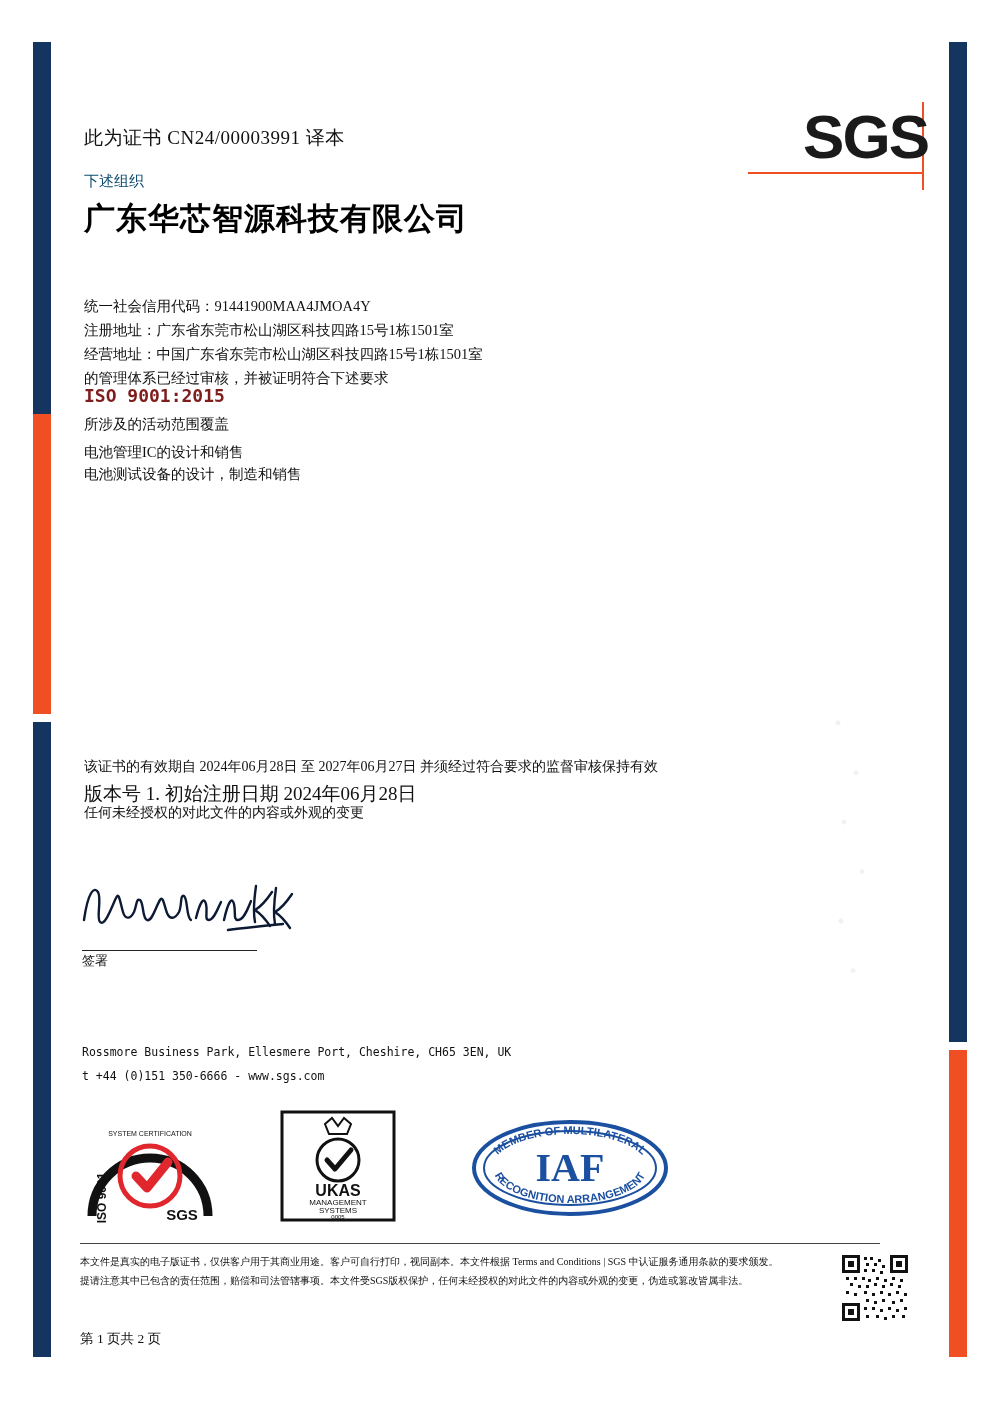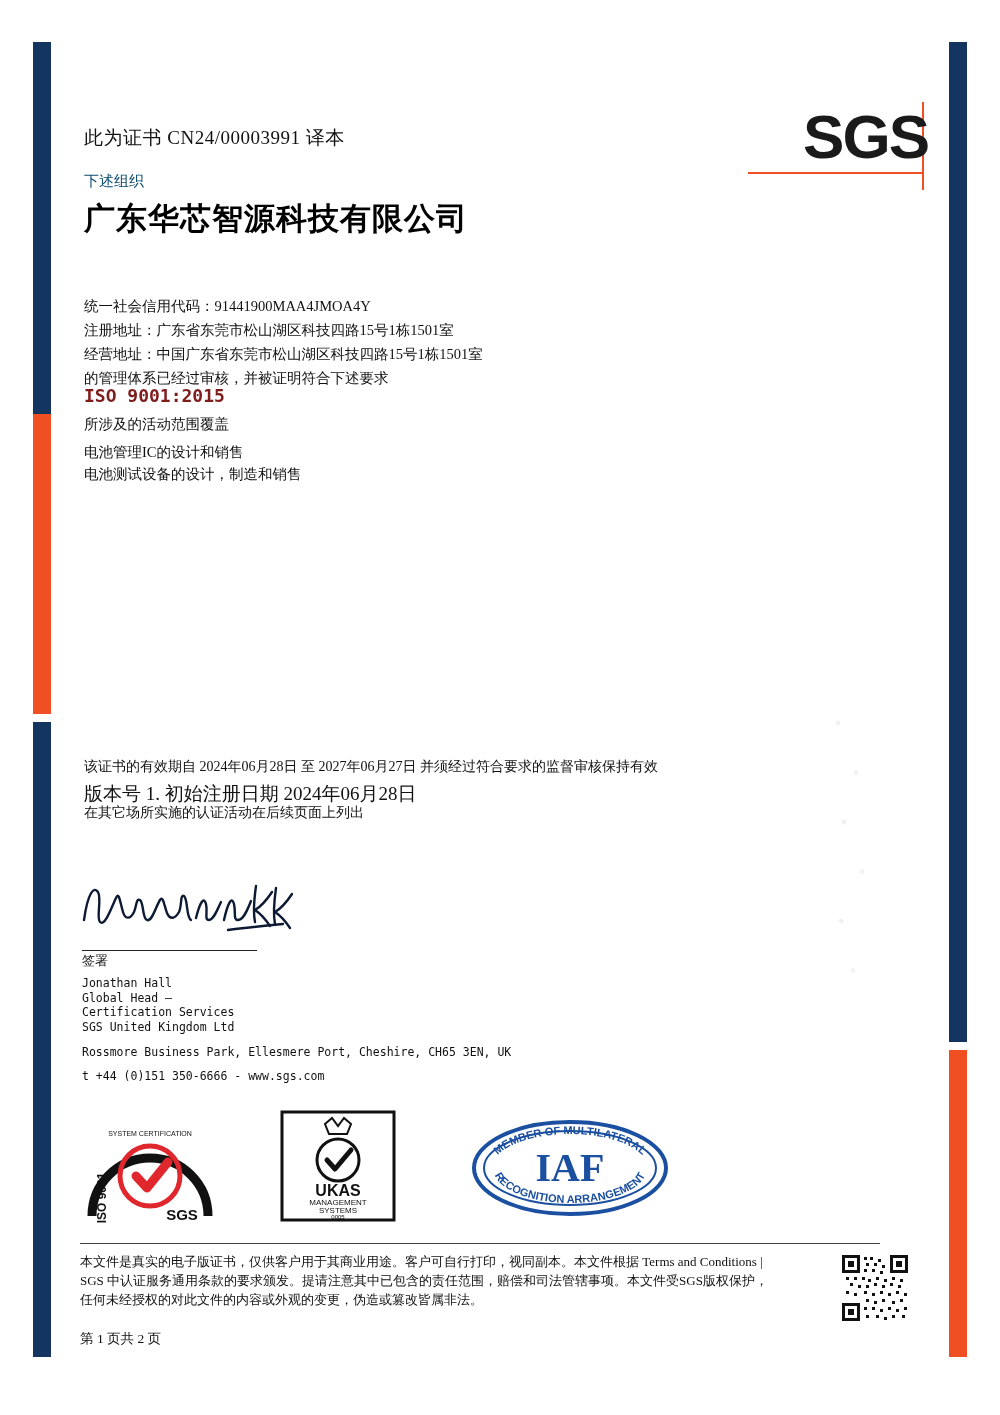--- a/index.html
+++ b/index.html
@@ -255,21 +255,21 @@
     top: 1243px;
     width: 800px;
     height: 1px;
     background: #444;
   }
   .footer-text {
     position: absolute;
     left: 80px;
     top: 1252px;
     width: 700px;
-    font-size: 13px;
+    font-size: 10px;
     line-height: 19px;
     color: #111;
     font-family: "Liberation Serif", serif;
   }
   .page-num {
     position: absolute;
     left: 80px;
     top: 1330px;
     font-size: 13.5px;
     color: #111;
@@ -328,44 +328,40 @@
     <div class="detail-line d4">的管理体系已经过审核，并被证明符合下述要求</div>
 
     <div class="std-name">ISO 9001:2015</div>
 
     <div class="scope-intro">所涉及的活动范围覆盖</div>
     <div class="scope-line scope-1">电池管理IC的设计和销售</div>
     <div class="scope-line scope-2">电池测试设备的设计，制造和销售</div>
 
     <div class="validity">该证书的有效期自  2024年06月28日  至  2027年06月27日  并须经过符合要求的监督审核保持有效</div>
     <div class="version">版本号 1. 初始注册日期 2024年06月28日</div>
-    <div class="other-sites">在其它场所实施的认证活动在后续页面上列出</div>
+    <div class="other-sites">任何未经授权的对此文件的内容或外观的变更</div>
   </div>
 
   <svg class="signature-svg" width="230" height="70" viewBox="0 0 230 70">
     <g fill="none" stroke="#0d1a33" stroke-width="2.4" stroke-linecap="round" stroke-linejoin="round">
       <path d="M6 48 C10 20, 16 14, 20 20 C24 27, 18 46, 22 50 C27 55, 34 34, 38 26 C41 19, 42 30, 45 40 C47 47, 52 48, 56 40 C59 33, 58 26, 62 28 C66 31, 64 46, 69 48 C74 50, 78 34, 82 28 C85 23, 86 33, 89 41 C92 48, 97 47, 101 40 C104 34, 102 22, 106 24 C110 27, 108 45, 113 48"></path>
       <path d="M118 46 C122 30, 126 24, 128 32 C130 40, 126 48, 131 48 C136 48, 140 36, 143 30"></path>
       <path d="M146 48 C150 30, 154 24, 156 32 C158 41, 155 48, 160 48 C166 48, 170 36, 173 29"></path>
       <path d="M178 14 C176 28, 175 40, 177 50"></path>
       <path d="M177 38 C184 34, 190 26, 194 20"></path>
       <path d="M177 38 C183 42, 188 48, 192 54"></path>
       <path d="M198 16 C196 30, 195 42, 197 52"></path>
       <path d="M197 40 C204 36, 210 28, 214 22"></path>
       <path d="M197 40 C203 44, 208 50, 212 56"></path>
       <path d="M150 58 C165 56, 185 54, 205 52"></path>
     </g>
   </svg>
 
   <div class="sig-rule"></div>
   <div class="sig-label">签署</div>
-  <div class="sig-block">Jonathan Hall
-Global Head –
-Certification Services
-SGS United Kingdom Ltd</div>
   <div class="addr-block">Rossmore Business Park, Ellesmere Port, Cheshire, CH65 3EN, UK
 t +44 (0)151 350-6666 - www.sgs.com</div>
 
   <div class="marks">
 
     <svg class="mark mark-iso" width="140" height="112" viewBox="0 0 140 112">
       <path d="M12 104 A58 58 0 1 1 128 104" fill="none" stroke="#111" stroke-width="9"></path>
       <circle cx="70" cy="64" r="30" fill="none" stroke="#e1272e" stroke-width="5"></circle>
       <path d="M56 64 L67 76 L88 50" fill="none" stroke="#e1272e" stroke-width="9" stroke-linecap="round" stroke-linejoin="round"></path>
       <text x="70" y="24" font-family="Liberation Sans, sans-serif" font-size="7" fill="#111" text-anchor="middle">SYSTEM CERTIFICATION</text>

